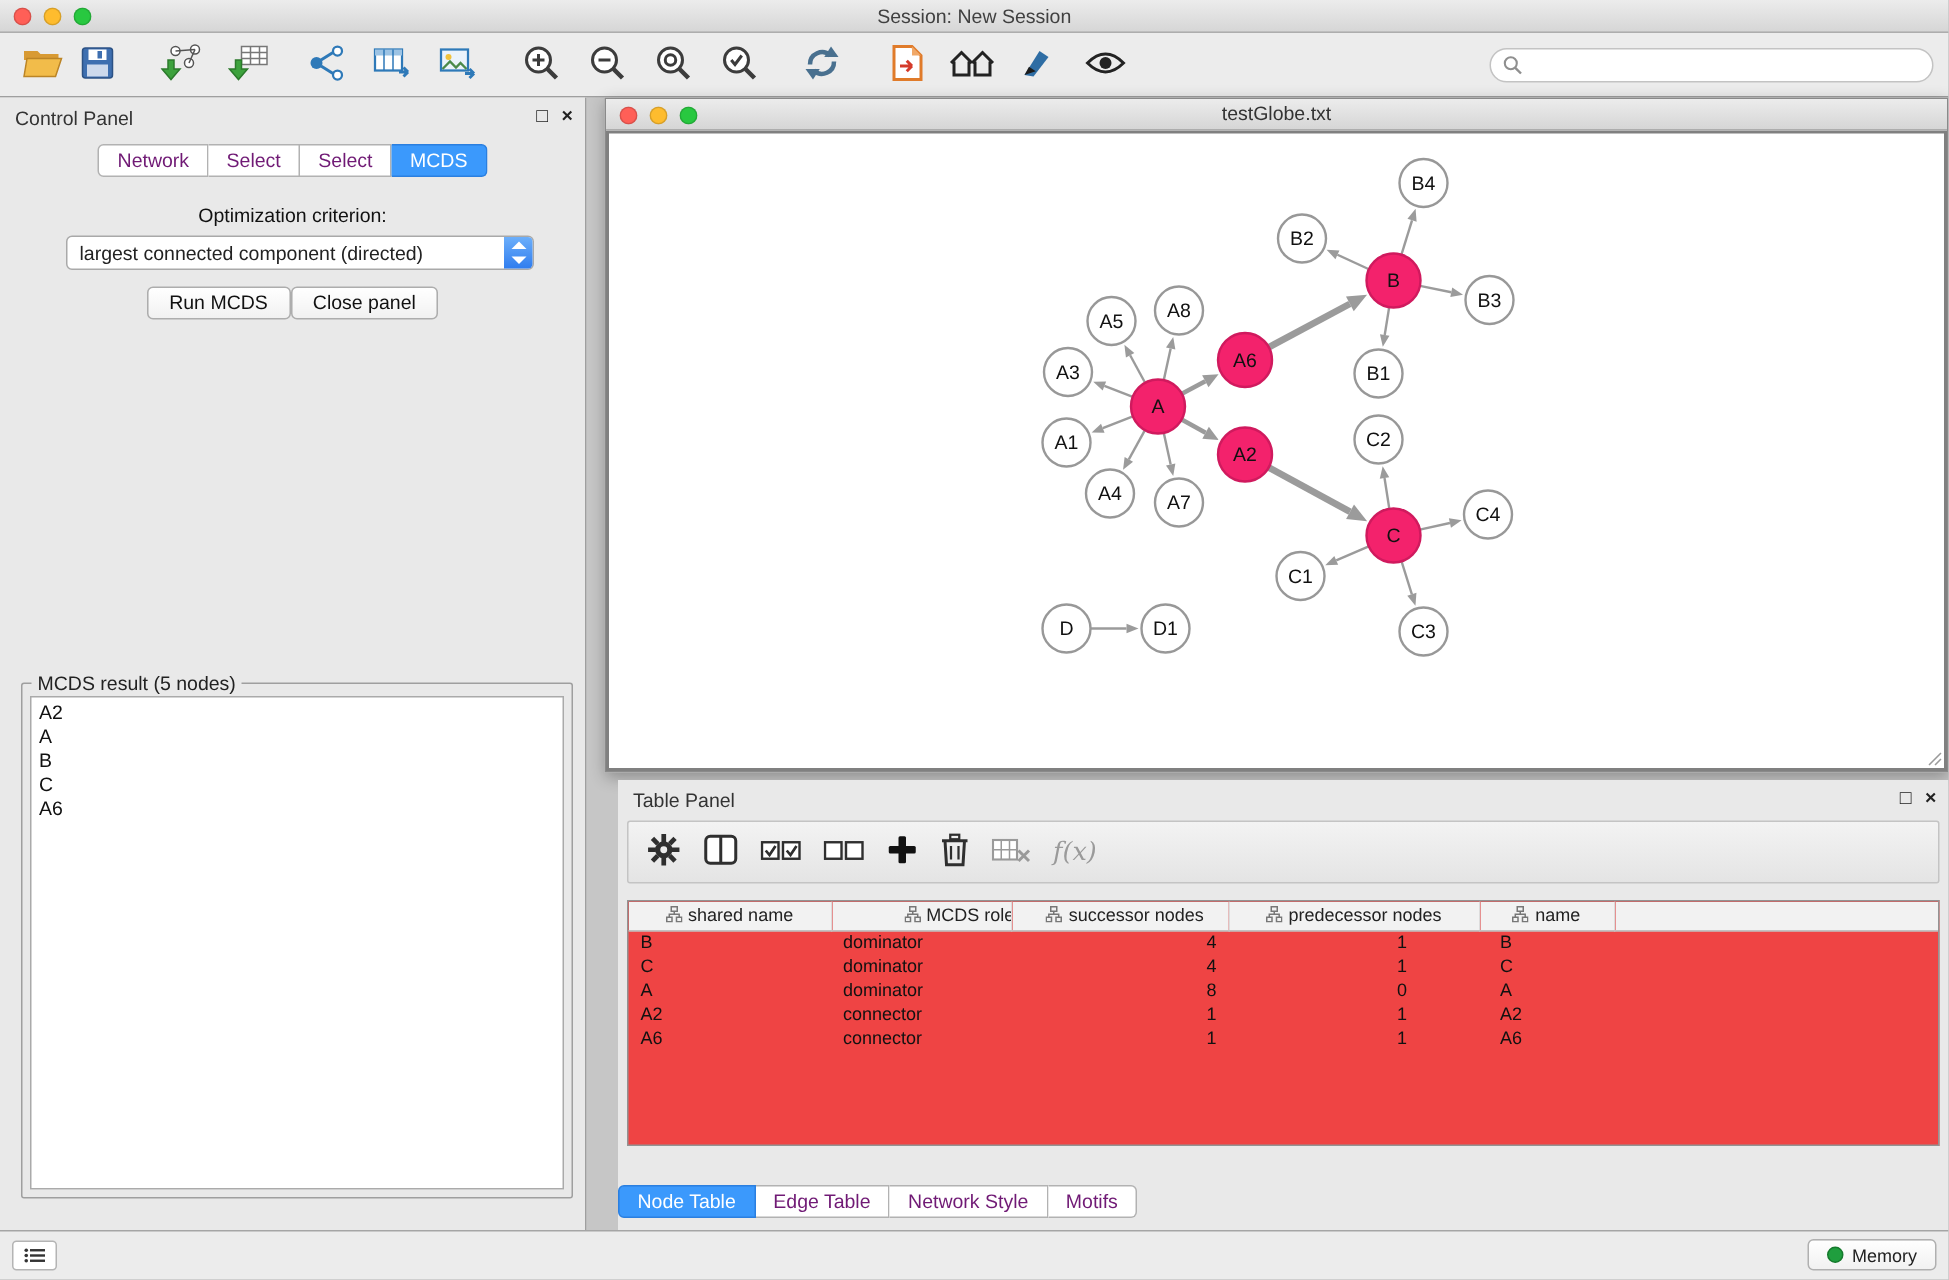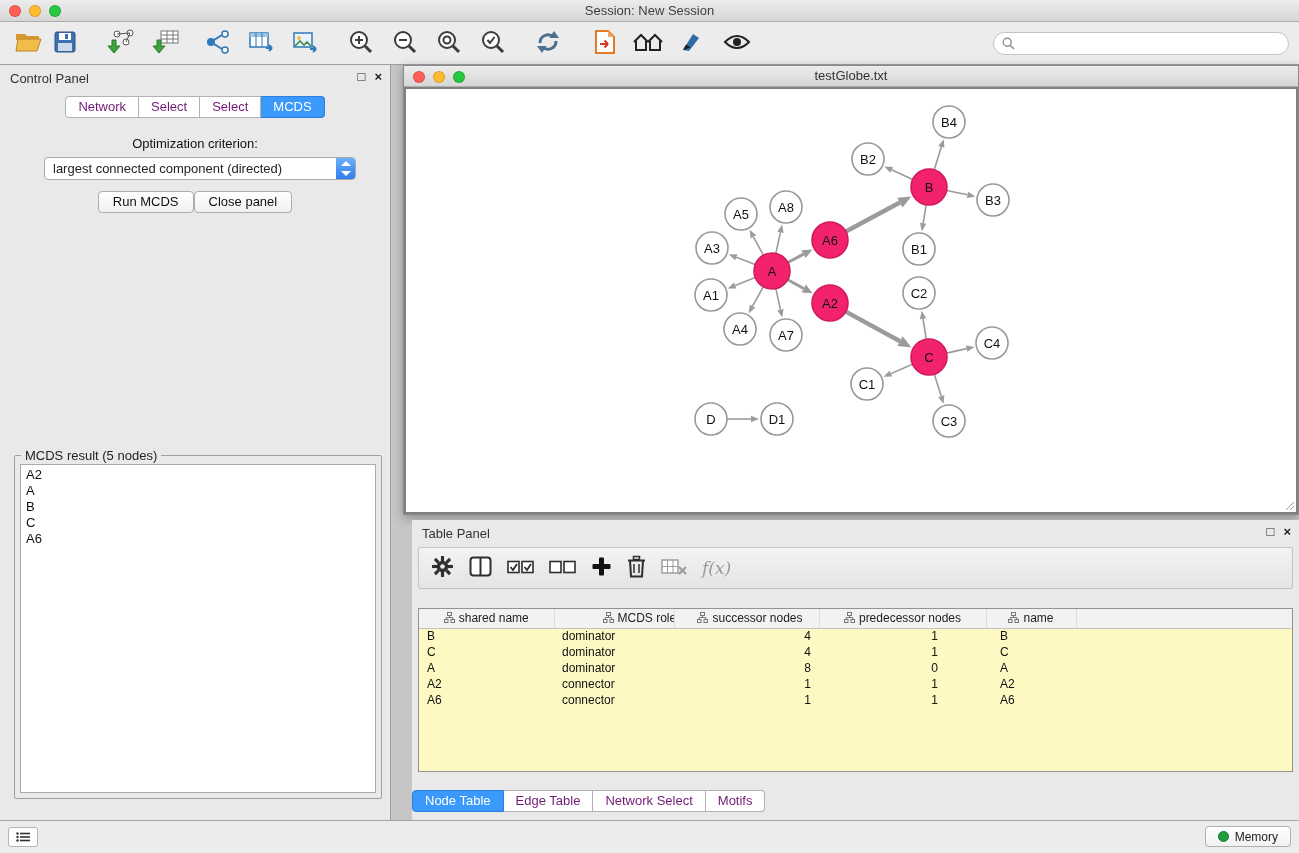--- a/index.html
+++ b/index.html
@@ -63,21 +63,21 @@
   .net-canvas svg { display:block; }
   .resize-corner { position:absolute; right:1px; bottom:1px; }
 
   
   .table-panel { position:absolute; left:412px; top:520px; width:887px; height:300px; background:#e9e9e9; }
   .tp-toolbar { position:absolute; left:6px; right:6px; top:27px; height:42px;
     background:linear-gradient(#f3f3f3,#e4e4e4); border:1px solid #c4c4c4; border-radius:2px;
     display:flex; align-items:center; gap:15px; padding:0 12px; }
   .tp-ic { display:flex; align-items:center; justify-content:center; }
   .fx { font-family:"DejaVu Serif","Liberation Serif",serif; font-style:italic; font-size:17px; color:#9a9a9a; }
-  .table-wrap { position:absolute; left:6px; right:6px; top:88px; height:164px; background:#fef9c3;
+  .table-wrap { position:absolute; left:6px; right:6px; top:80px; height:164px; background:#ef4444;
     border:1px solid #939393; overflow:hidden; }
   table.node-table { border-collapse:collapse; table-layout:fixed; width:100%; font-size:12px; }
   .node-table th { background:#f2f2f2; border-right:1px solid #dcdcdc; border-bottom:1px solid #c2c2c2;
     font-weight:normal; height:19px; text-align:center; color:#222; white-space:nowrap; overflow:hidden; }
   .node-table th .attr-ic { display:inline-block; vertical-align:-1px; margin-right:4px; }
   .node-table td { height:16px; padding:0 8px; color:#111; white-space:nowrap; overflow:hidden; }
   .node-table td.num-s { text-align:right; padding-right:8px; }
   .node-table td.num-p { text-align:right; padding-right:48px; }
   .node-table td.name-c { padding-left:14px; }
   .tp-tabs { position:absolute; bottom:8px; left:0; width:100%; display:flex; }
@@ -519,21 +519,21 @@
             <td class="num-p">1</td>
             <td class="name-c">A6</td>
             <td></td>
           </tr>
         </tbody>
     </table>
   </div>
   <div class="tp-tabs">
       <div class="seg-tab active">Node Table</div>
       <div class="seg-tab">Edge Table</div>
-      <div class="seg-tab">Network Select</div>
+      <div class="seg-tab">Network Style</div>
       <div class="seg-tab">Motifs</div>
     </div>
 </div>
 
 <div class="statusbar">
   <div class="sb-list-btn">
     <svg width="14" height="10" viewBox="0 0 14 10">
       <circle cx="1.5" cy="1.5" r="1.2" fill="#333"></circle>
         <rect x="4" y="0.7" width="10" height="1.6" fill="#333"></rect>
       <circle cx="1.5" cy="5" r="1.2" fill="#333"></circle>

